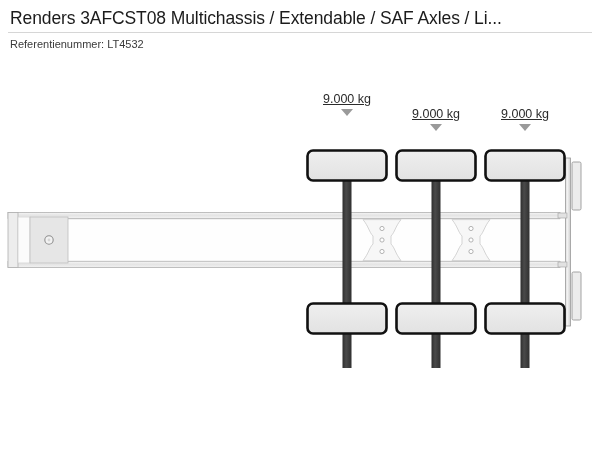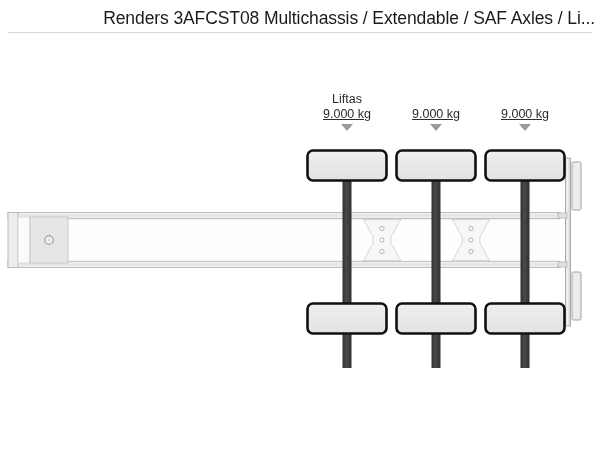--- a/index.html
+++ b/index.html
@@ -22,21 +22,20 @@
   }
 
   
   .header {
     position: absolute;
     left: 0;
     top: 0;
     width: 600px;
     height: 56px;
     background: #ffffff;
-    text-align: right;
   }
   .title {
     position: absolute;
     left: 10px;
     top: 8px;
     width: 585px;
     font-size: 17.5px;
     line-height: 21px;
     color: #1b1b1b;
     white-space: nowrap;
@@ -104,20 +103,21 @@
   }
 </style>
 </head>
 <body>
 
 <div id="page">
 
   <div class="header">
     <div class="title">Renders 3AFCST08 Multichassis / Extendable / SAF Axles / Li...</div>
     <div class="title-rule"></div>
+    <div class="subtitle">Referentienummer: LT4532</div>
   </div>
 
   <div class="canvas">
 
     <svg width="600" height="394" viewBox="0 0 600 394" xmlns="http://www.w3.org/2000/svg">
 
       <defs>
 
         <linearGradient id="railGrad" x1="0" y1="0" x2="0" y2="1">
           <stop offset="0%" stop-color="#f6f6f6"></stop>
@@ -221,21 +221,20 @@
 
       <g>
         <rect x="520.5" y="100" width="9" height="212" fill="url(#beamGrad)" stroke="none"></rect>
         <rect x="485.5" y="94.5" width="79" height="30" rx="5.5" fill="url(#wheelGrad)" stroke="#111111" stroke-width="2.6"></rect>
         <rect x="485.5" y="247.5" width="79" height="30" rx="5.5" fill="url(#wheelGrad)" stroke="#111111" stroke-width="2.6"></rect>
       </g>
 
     </svg>
 
     <div class="axle-label" style="left:287px; top:36px; width:120px;">
-      <span class="lift-tag">Liftas</span>
       <span class="weight">9.000 kg</span>
       <span class="marker"></span>
     </div>
 
     <div class="axle-label no-tag" style="left:376px; top:36px; width:120px;">
       <span class="lift-tag">&nbsp;</span>
       <span class="weight">9.000 kg</span>
       <span class="marker"></span>
     </div>
 

